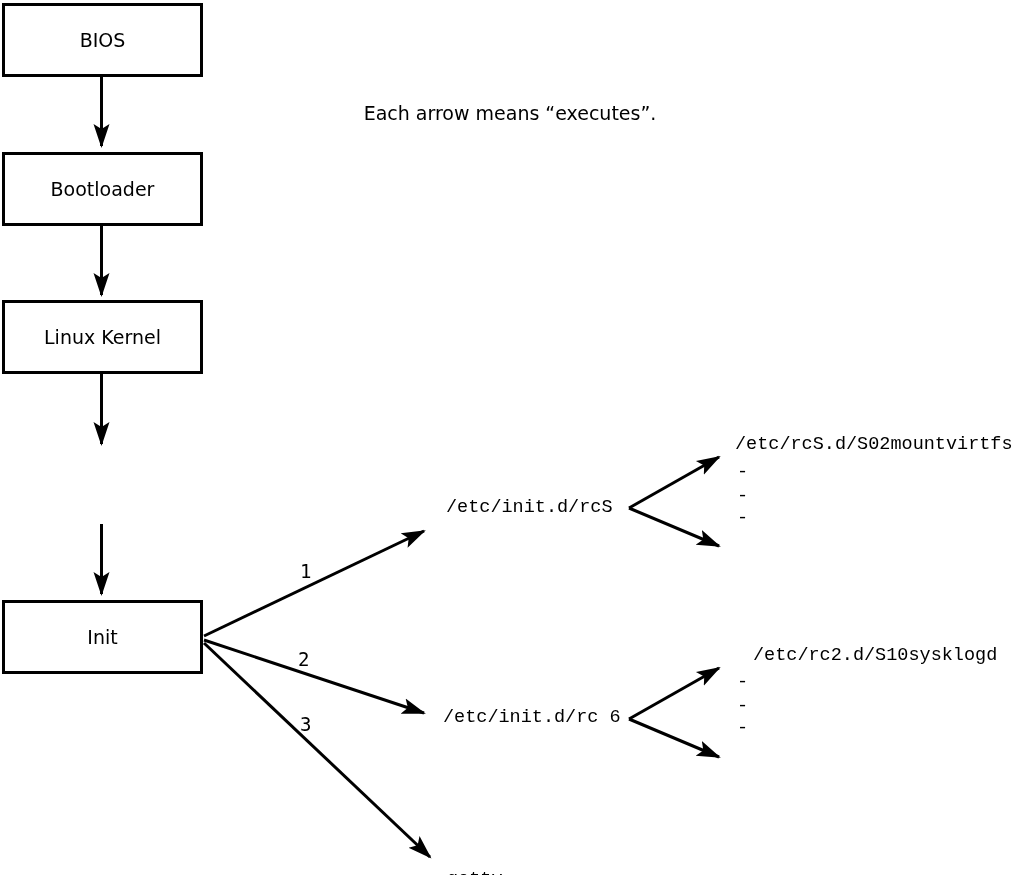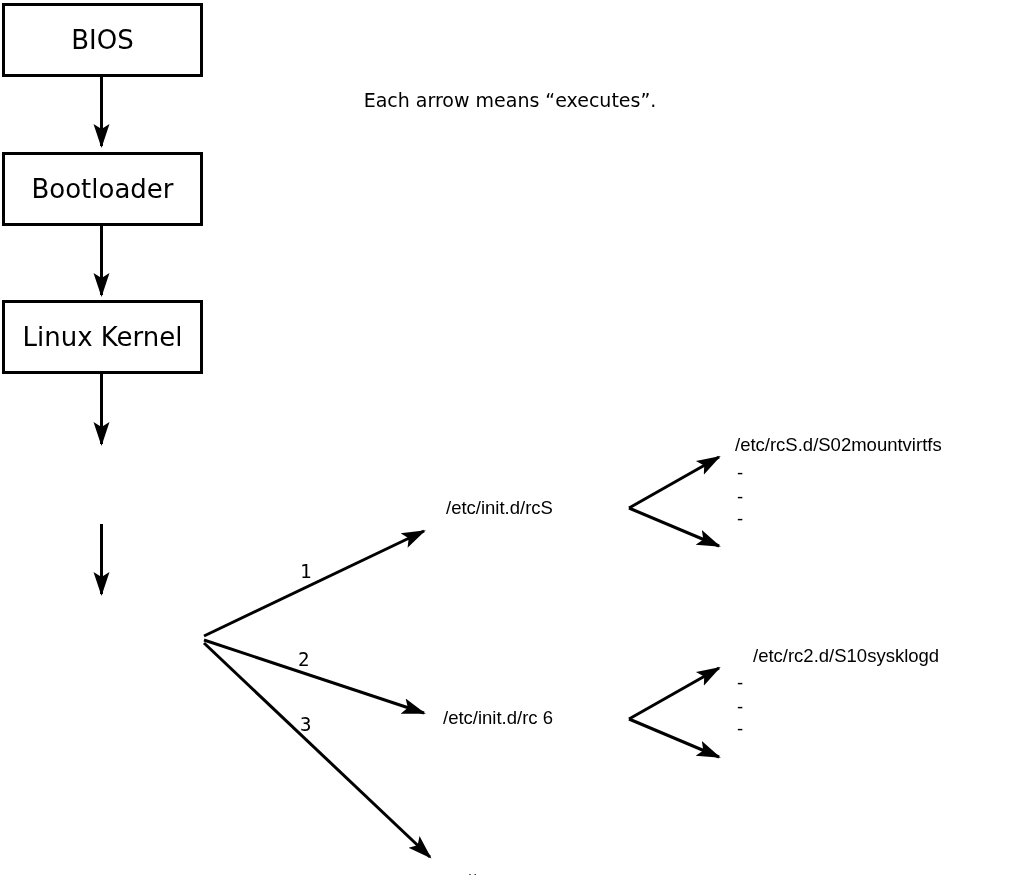--- a/index.html
+++ b/index.html
@@ -25,36 +25,36 @@
     position: absolute;
     left: 2px;
     width: 201px;
     height: 74px;
     box-sizing: border-box;
     border: 3px solid #000000;
     background: #ffffff;
     display: flex;
     align-items: center;
     justify-content: center;
-    font-size: 26px;
+    font-size: 19px;
     color: #000000;
   }
   .note {
     position: absolute;
     left: 310px;
-    top: 90px;
+    top: 103px;
     width: 400px;
     text-align: center;
     font-size: 19px;
     color: #000000;
     line-height: 1.15;
   }
   .mono {
     position: absolute;
-    font-family: Liberation Sans, sans-serif;
+    font-family: Liberation Mono, monospace;
     font-size: 18.5px;
     line-height: 1.15;
     white-space: pre;
     color: #000000;
   }
   .edge-num {
     position: absolute;
     font-family: "DejaVu Sans Mono", "Liberation Mono", monospace;
     font-size: 19px;
     line-height: 1;
@@ -91,20 +91,23 @@
 
   <div class="box" style="top:3px">
     <span>BIOS</span>
   </div>
   <div class="box" style="top:300px">
     <span>Linux Kernel</span>
   </div>
   <div class="box" style="top:152px">
     <span>Bootloader</span>
   </div>
+  <div class="box" style="top:600px">
+    <span>Init</span>
+  </div>
 
   <div class="note">Each arrow means “executes”.</div>
 
   <div class="edge-num" style="left:300px; top:562px">1</div>
   <div class="edge-num" style="left:298px; top:650px">2</div>
   <div class="edge-num" style="left:300px; top:715px">3</div>
 
   <div class="mono" style="left:446px; top:497px">/etc/init.d/rcS</div>
   <div class="mono" style="left:443px; top:707px">/etc/init.d/rc 6</div>
   <div class="mono" style="left:447px; top:869px">getty</div>

